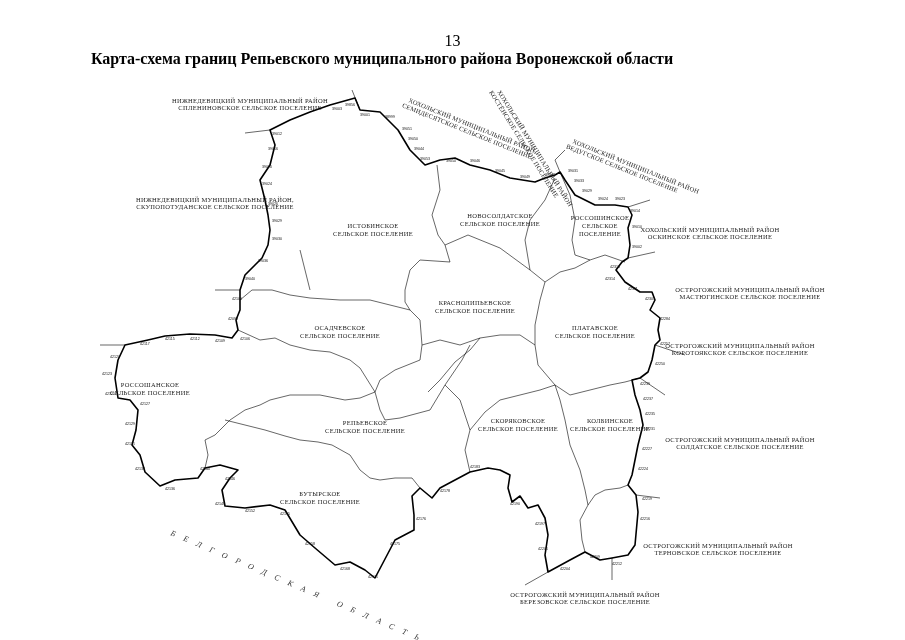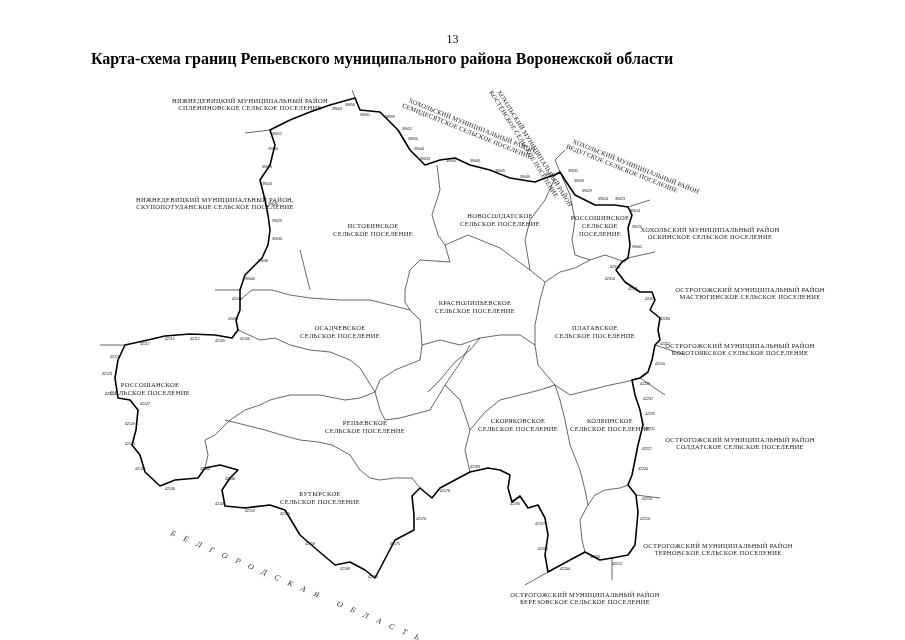--- a/index.html
+++ b/index.html
@@ -1,17 +1,17 @@
 <!DOCTYPE html>
 <html><head>
 <meta charset="utf-8">
 <style>
   html, body { margin:0; padding:0; background:#ffffff; }
   body { width:905px; height:640px; position:relative; overflow:hidden; font-family:"Liberation Serif", serif; color:#000; }
-  .page-num { position:absolute; top:32px; left:0; width:905px; text-align:center; font-size:12px; }
+  .page-num { position:absolute; top:32px; left:0; width:905px; text-align:center; font-size:16px; }
   .title { position:absolute; top:50px; left:0; width:764px; text-align:center; font-size:16px; font-weight:bold; }
   svg.map { position:absolute; left:0; top:0; }
   .lbl { font-family:"Liberation Serif", serif; font-size:6.5px; fill:#222; letter-spacing:0.2px; }
   .settle { font-family:"Liberation Serif", serif; font-size:6.5px; fill:#222; text-anchor:middle; letter-spacing:0.3px; }
   .pt { font-family:"Liberation Sans", sans-serif; font-size:3.6px; fill:#111; }
   .oblast { font-family:"Liberation Serif", serif; font-size:8px; fill:#333; font-style:italic; letter-spacing:9px; }
 </style>
 </head>
 <body>
 

